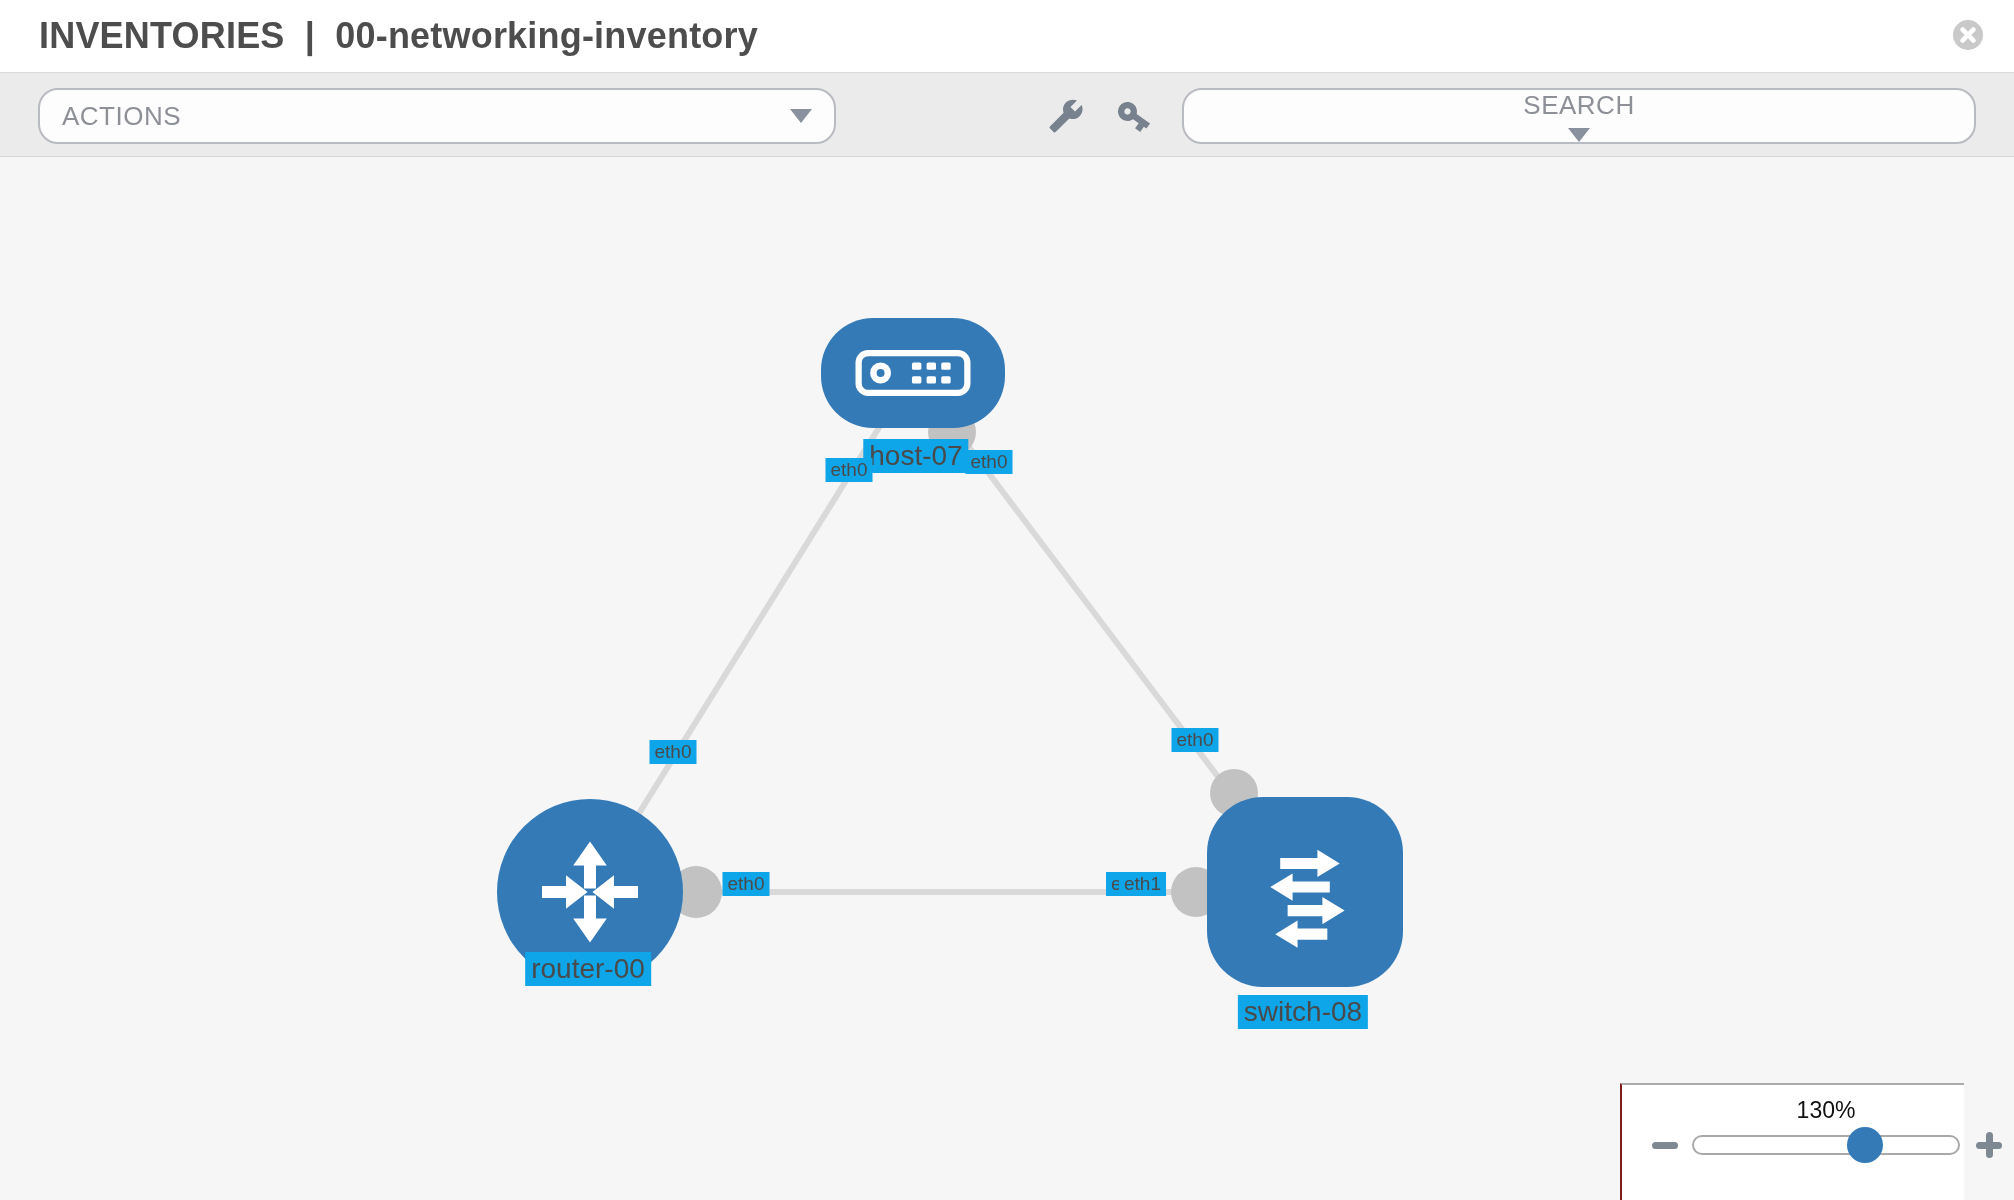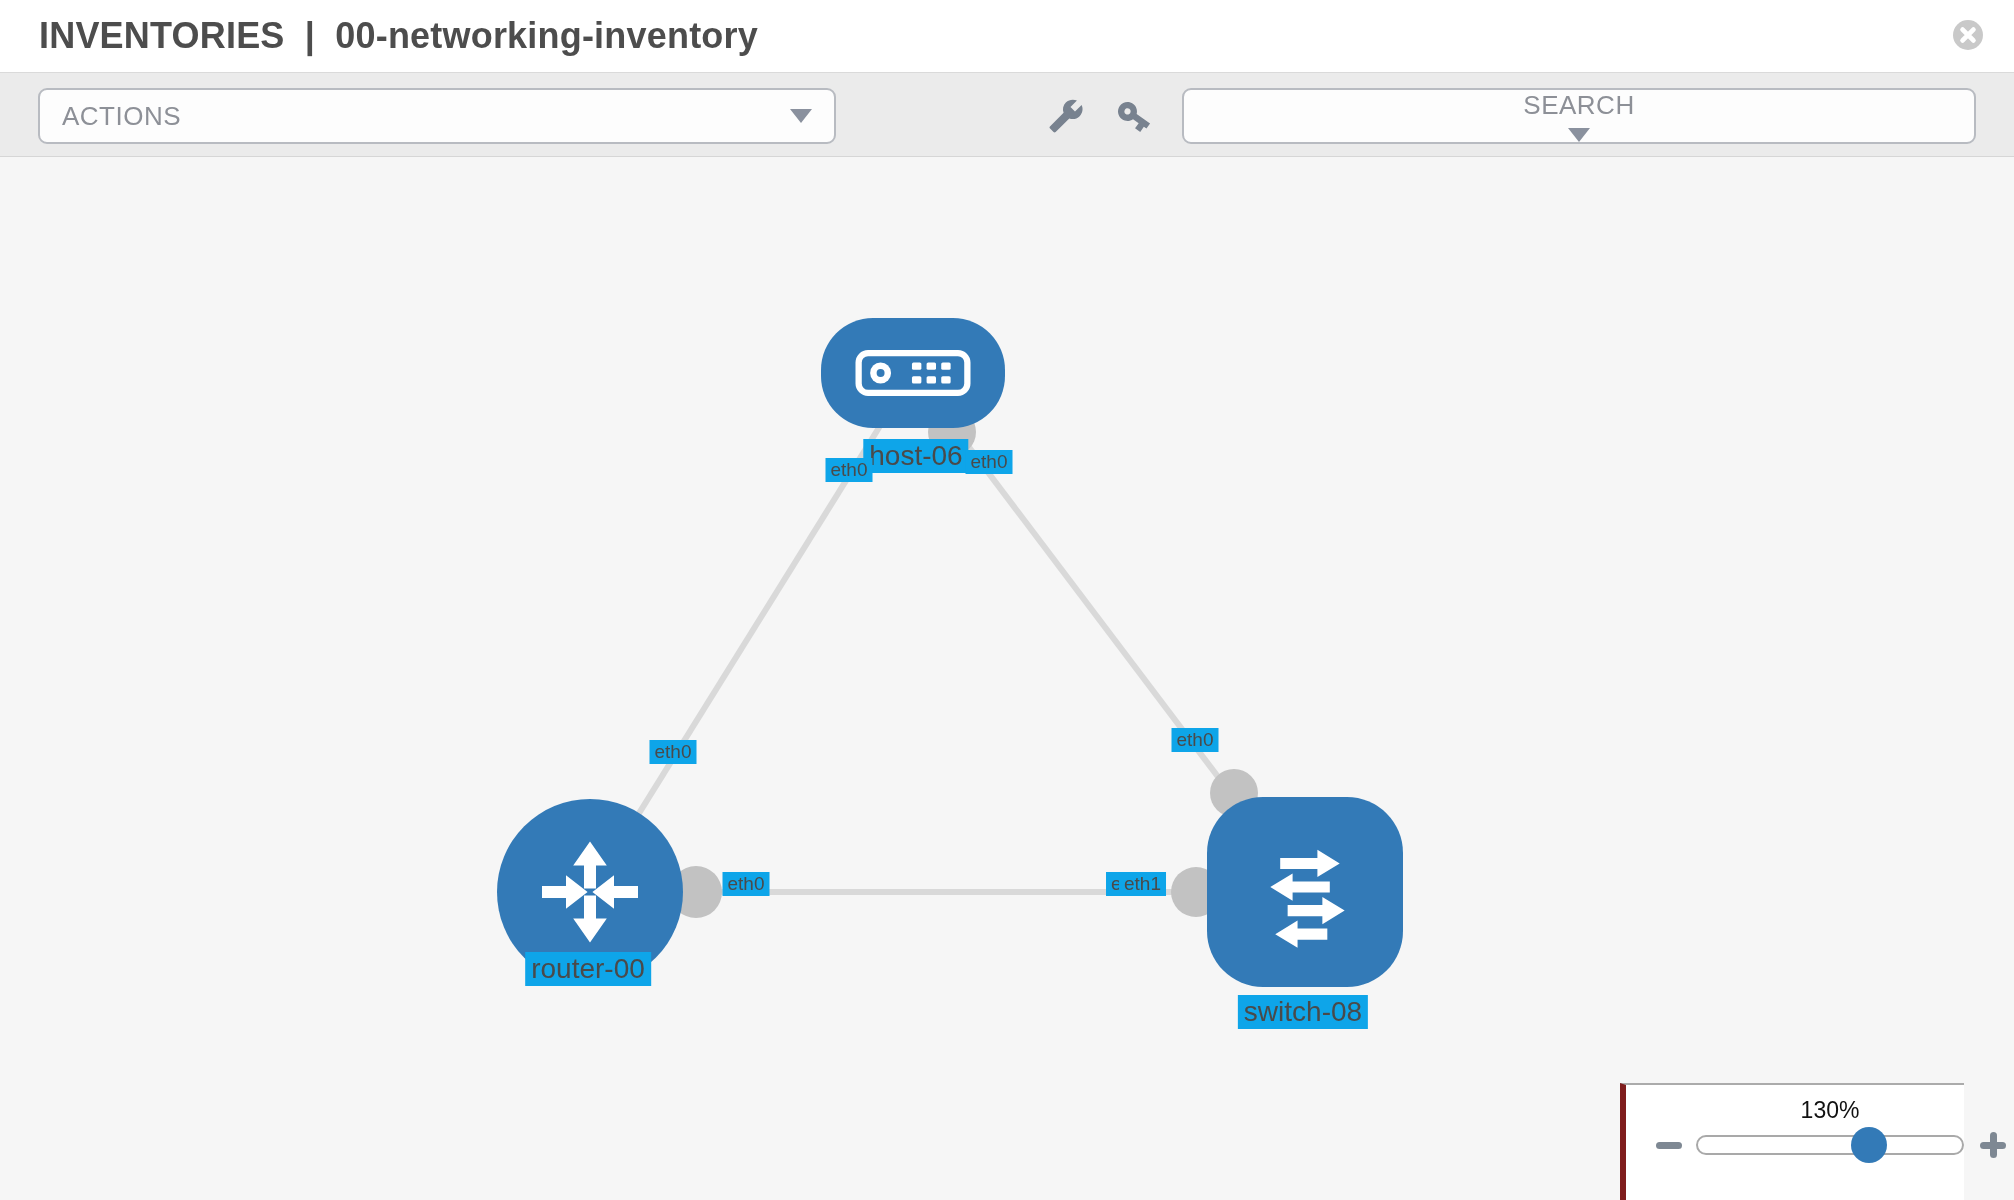--- a/index.html
+++ b/index.html
@@ -12,21 +12,21 @@
   .title { position:absolute; left:39px; top:0; height:72px; line-height:72px;
            font-size:36px; font-weight:bold; color:#4d4d4d; letter-spacing:0.2px; }
   .title span { margin-right:10px; }
   .title .crumb { cursor:pointer; }
   .close-btn { position:absolute; right:28px; top:17px; width:36px; height:36px; cursor:pointer; }
 
   
   .toolbar { position:absolute; left:0; top:72px; width:2014px; height:85px; background:#ebebeb;
              border-top:1px solid #dadada; border-bottom:1px solid #d6d6d6; }
   .selectbox { position:absolute; top:15px; height:56px; background:#fdfdfd;
-               border:2px solid #b8bbc1; border-radius:9px; display:flex; align-items:center;
+               border:2px solid #b8bbc1; border-radius:20px; display:flex; align-items:center;
                justify-content:space-between; padding:0 22px; cursor:pointer; }
   .selectbox .ph { color:#8d9097; font-size:26px; letter-spacing:0.5px; }
   .caret { width:0; height:0; border-left:11px solid transparent; border-right:11px solid transparent;
            border-top:14px solid #8a919e; }
   .actions-box { left:38px; width:798px; }
   .search-box { left:1182px; width:794px;flex-direction:column; }
   .tool-icon-btn { position:absolute; top:22px; width:42px; height:42px; cursor:pointer;
                    display:flex; align-items:center; justify-content:center; }
   .wrench-pos { left:1045px; } .key-pos { left:1113px; }
 
@@ -50,21 +50,21 @@
   .eth-host-right { left:989px;  top:305px; }
   .eth-mid-left   { left:673px;  top:595px; }
   .eth-mid-right  { left:1195px; top:583px; }
   .eth-horiz-left { left:746px;  top:727px; }
   .eth-overlap    { left:1136px; top:727px; display:flex; }
   .eth-overlap .chip2 { position:static; transform:none; }
   .eth-overlap .over { margin-left:-34px; }
 
   
   .zoom-panel { position:absolute; left:1620px; top:1083px; width:344px; height:117px;
-                background:#ffffff; border-top:2px solid #ababab; border-left:6px solid #7f1d1d; }
+                background:#ffffff; border-top:2px solid #ababab; border-left:2px solid #7f1d1d; }
   .zoom-level { position:absolute; left:204px; top:12px; transform:translateX(-50%);
                 font-size:23px; color:#111111; }
   .zoom-minus { position:absolute; left:29px; top:53px; width:28px; height:14px; cursor:pointer; }
   .zoom-minus .bar { position:absolute; left:1px; top:4px; width:26px; height:7px; border-radius:3.5px; background:#7e8893; }
   .zoom-plus { position:absolute; left:352px; top:45px; width:30px; height:30px; cursor:pointer; }
   .zoom-plus .barh { position:absolute; left:2px; top:11.5px; width:26px; height:7px; border-radius:3.5px; background:#7e8893; }
   .zoom-plus .barv { position:absolute; left:11.5px; top:2px; width:7px; height:26px; border-radius:3.5px; background:#7e8893; }
   .zoom-track { position:absolute; left:70px; top:50px; width:268px; height:20px; border-radius:10px;
                 background:#ffffff; border:2px solid #a9a9a9; cursor:pointer; }
   .zoom-thumb { position:absolute; left:225px; top:42px; width:36px; height:36px; border-radius:50%;
@@ -157,21 +157,21 @@
       <svg width="124" height="124" viewBox="0 0 100 100">
         <g fill="#ffffff">
           <polygon points="78,27 60,16 60,22.5 30,22.5 30,31.5 60,31.5 60,38"></polygon>
           <polygon points="22,46 40,35 40,41.5 70,41.5 70,50.5 40,50.5 40,57"></polygon>
           <polygon points="82,65 64,54 64,60.5 36,60.5 36,69.5 64,69.5 64,76"></polygon>
           <polygon points="26,84 44,73 44,79.5 68,79.5 68,88.5 44,88.5 44,95"></polygon>
         </g>
       </svg>
     </div>
 
-    <div class="chip node-label lbl-host">host-06</div>
+    <div class="chip node-label lbl-host">host-07</div>
     <div class="chip node-label lbl-router">router-00</div>
     <div class="chip node-label lbl-switch">switch-08</div>
 
     <div class="chip eth-label eth-host-left">eth0</div>
     <div class="chip eth-label eth-host-right">eth0</div>
     <div class="chip eth-label eth-mid-left">eth0</div>
     <div class="chip eth-label eth-mid-right">eth0</div>
     <div class="chip eth-label eth-horiz-left">eth0</div>
     <div class="eth-overlap" style="position:absolute; transform:translate(-50%,-50%);">
       <span class="chip chip2 eth-label under">eth0</span>

